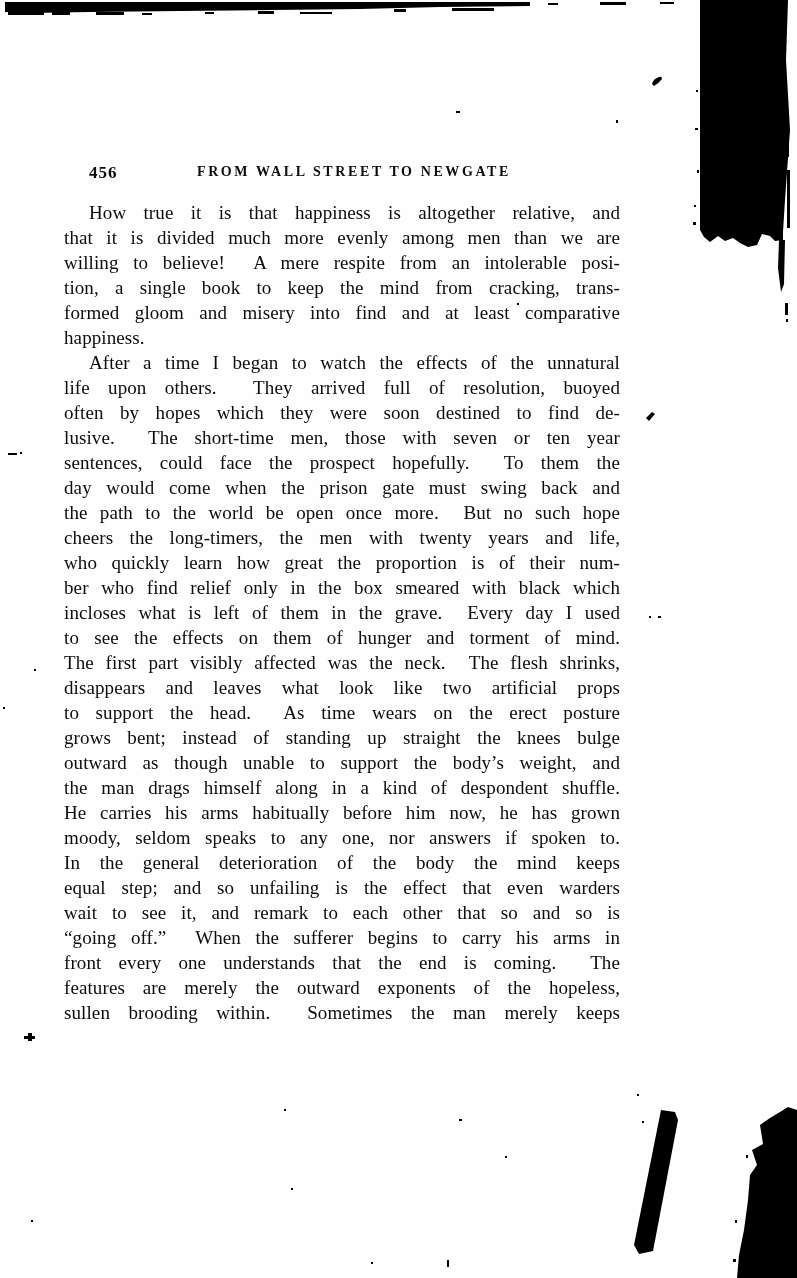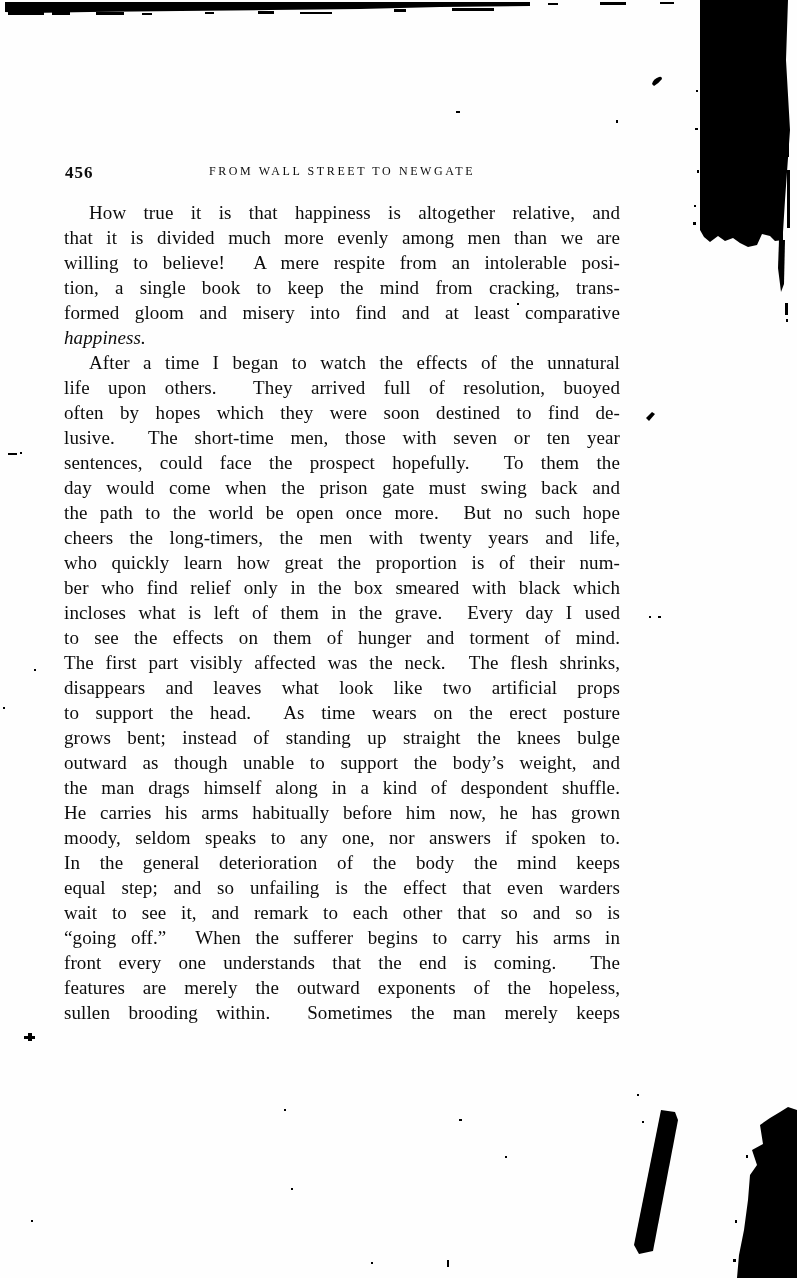--- a/index.html
+++ b/index.html
@@ -9,39 +9,39 @@
     background:#fefefe;
     overflow:hidden;
     font-family:"Liberation Serif", serif;
     color:#0c0c0c;
   }
   .artifacts{position:absolute;left:0;top:0;pointer-events:none;}
   .text-block{
     position:absolute;left:64px;top:162px;width:556px;
   }
   .header-row{
-    position:relative;height:25px;margin-bottom:13px;
+    position:relative;height:25px;margin-bottom:13px;margin-left:24px;
   }
   .pagenum{
     position:absolute;left:1px;top:1px;
     font-size:17px;font-weight:bold;letter-spacing:1px;
   }
   .running{
     position:absolute;left:50%;top:2px;transform:translateX(-50%);
-    font-size:12px;font-weight:normal;letter-spacing:2.6px;white-space:nowrap;text-align:right;
+    font-size:14px;font-weight:bold;letter-spacing:2.6px;white-space:nowrap;text-align:right;
   }
   .para{margin:0;}
   .line{
     font-size:19px;line-height:25px;height:25px;
     text-align:justify;text-align-last:justify;
     white-space:pre-wrap;overflow:hidden;
     letter-spacing:0.1px;
   }
   .line.first{text-indent:25px;}
-  .line.last-left{text-align-last:left;font-style:italic;}
+  .line.last-left{text-align-last:left;}
 </style>
 </head>
 <body>
 
 <div class="page">
 
   <svg class="artifacts" width="797" height="1278" viewBox="0 0 797 1278">
     <g fill="#000000">
 
       <g>

